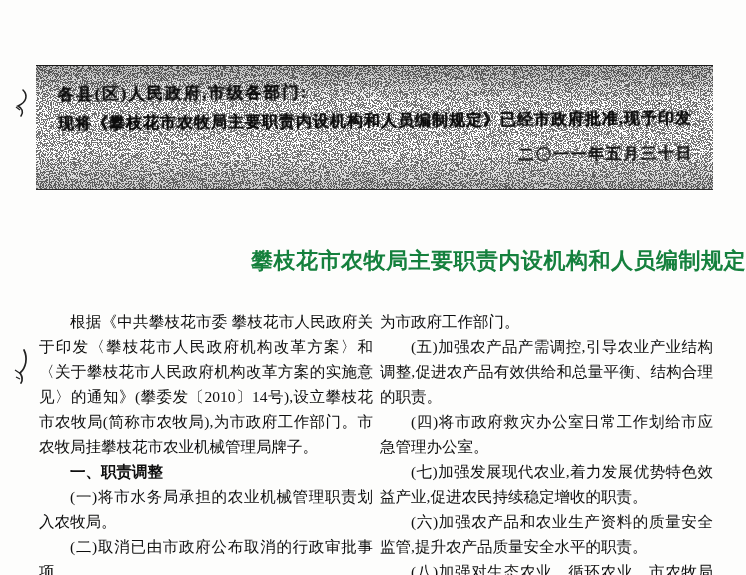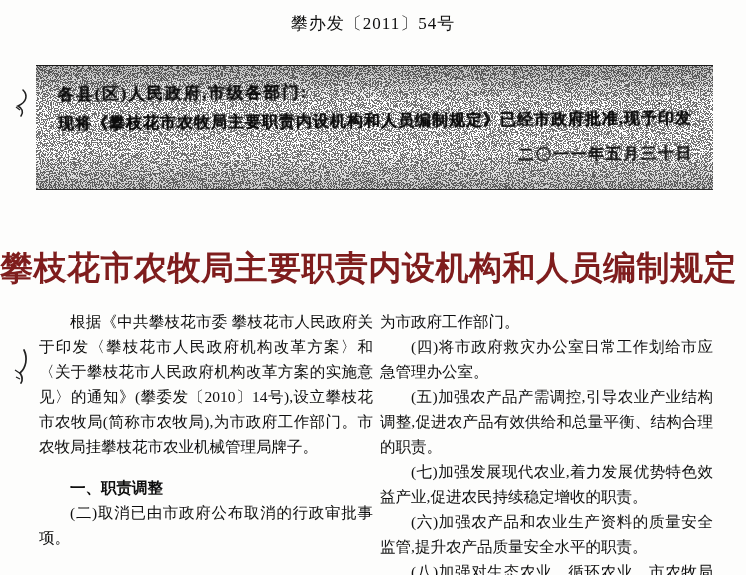--- a/index.html
+++ b/index.html
@@ -34,40 +34,39 @@
     color:#0b0b0b;font-weight:600;
     text-shadow:0 0 1px rgba(0,0,0,.8);
     filter:blur(.3px);
   }
   .band-line1{position:absolute;left:22px;top:15px;font-size:16.5px;letter-spacing:2px;white-space:nowrap;}
   .band-line2{position:absolute;left:22px;top:45px;width:645px;font-size:16px;letter-spacing:1px;white-space:nowrap;}
   .band-date{position:absolute;left:482px;top:80px;font-size:15.5px;letter-spacing:2px;color:#161616;white-space:nowrap;}
   
   .doc-title{
     position:absolute;top:246px;left:0;width:100%;
-    text-align:left;font-size:33px;font-weight:900;letter-spacing:.5px;color:#7f1d1d;
+    text-align:right;font-size:22px;font-weight:900;letter-spacing:.5px;color:#15803d;
   }
   
   .col{position:absolute;top:309px;font-size:15.5px;line-height:25px;text-align:justify;color:#0e0e0e;}
   .col-left{left:39px;width:334px;}
   .col-right{left:380px;width:333px;}
   .col p{margin:0;text-indent:2em;}
   .col p.no-indent{text-indent:0;}
-  .col p.bold{font-weight:bold;margin-top:16px;}
+  .col p.bold{font-weight:bold;}
   
   .margin-mark{position:absolute;}
   .mark-1{left:8px;top:86px;}
   .mark-2{left:6px;top:346px;}
 </style>
 </head>
 <body>
 
 <div class="page">
 
-  <div class="doc-number">攀办发〔2011〕54号</div>
 
   <svg class="margin-mark mark-1" width="26" height="34" viewBox="0 0 26 34">
     <path d="M15 4 C20 9 19 16 10 20 C14 22 16 26 13 30" fill="none" stroke="#222" stroke-width="1.6" stroke-linecap="round"></path>
     <path d="M8 21 l4 3" fill="none" stroke="#222" stroke-width="1.2"></path>
   </svg>
   <svg class="margin-mark mark-2" width="28" height="40" viewBox="0 0 28 40">
     <path d="M18 4 C22 12 20 22 14 27 C16 30 17 34 15 37" fill="none" stroke="#222" stroke-width="1.7" stroke-linecap="round"></path>
     <path d="M9 24 l6 4 M10 31 l4 2" fill="none" stroke="#222" stroke-width="1.2"></path>
   </svg>
 
@@ -104,25 +103,26 @@
       <div class="band-line2">现将《攀枝花市农牧局主要职责内设机构和人员编制规定》已经市政府批准,现予印发</div>
       <div class="band-date">二〇一一年五月三十日</div>
     </div>
   </div>
 
   <div class="doc-title">攀枝花市农牧局主要职责内设机构和人员编制规定</div>
 
   <div class="col col-left">
     <p>根据《中共攀枝花市委 攀枝花市人民政府关于印发〈攀枝花市人民政府机构改革方案〉和〈关于攀枝花市人民政府机构改革方案的实施意见〉的通知》(攀委发〔2010〕14号),设立攀枝花市农牧局(简称市农牧局),为市政府工作部门。市农牧局挂攀枝花市农业机械管理局牌子。</p>
     <p class="bold">一、职责调整</p>
+    <p>(一)将市水务局承担的农业机械管理职责划入农牧局。</p>
     <p>(二)取消已由市政府公布取消的行政审批事项。</p>
   </div>
 
   <div class="col col-right">
     <p class="no-indent">为市政府工作部门。</p>
+    <p>(五)加强农产品产需调控,引导农业产业结构调整,促进农产品有效供给和总量平衡、结构合理的职责。</p>
     <p>(四)将市政府救灾办公室日常工作划给市应急管理办公室。</p>
-    <p>(五)加强农产品产需调控,引导农业产业结构调整,促进农产品有效供给和总量平衡、结构合理的职责。</p>
     <p>(七)加强发展现代农业,着力发展优势特色效益产业,促进农民持续稳定增收的职责。</p>
     <p>(六)加强农产品和农业生产资料的质量安全监管,提升农产品质量安全水平的职责。</p>
     <p>(八)加强对生态农业、循环农业、市农牧局挂攀枝花市农业机械管理局牌子,促进农业资源合理</p>
   </div>
 
 </div>
 
 </body></html>

